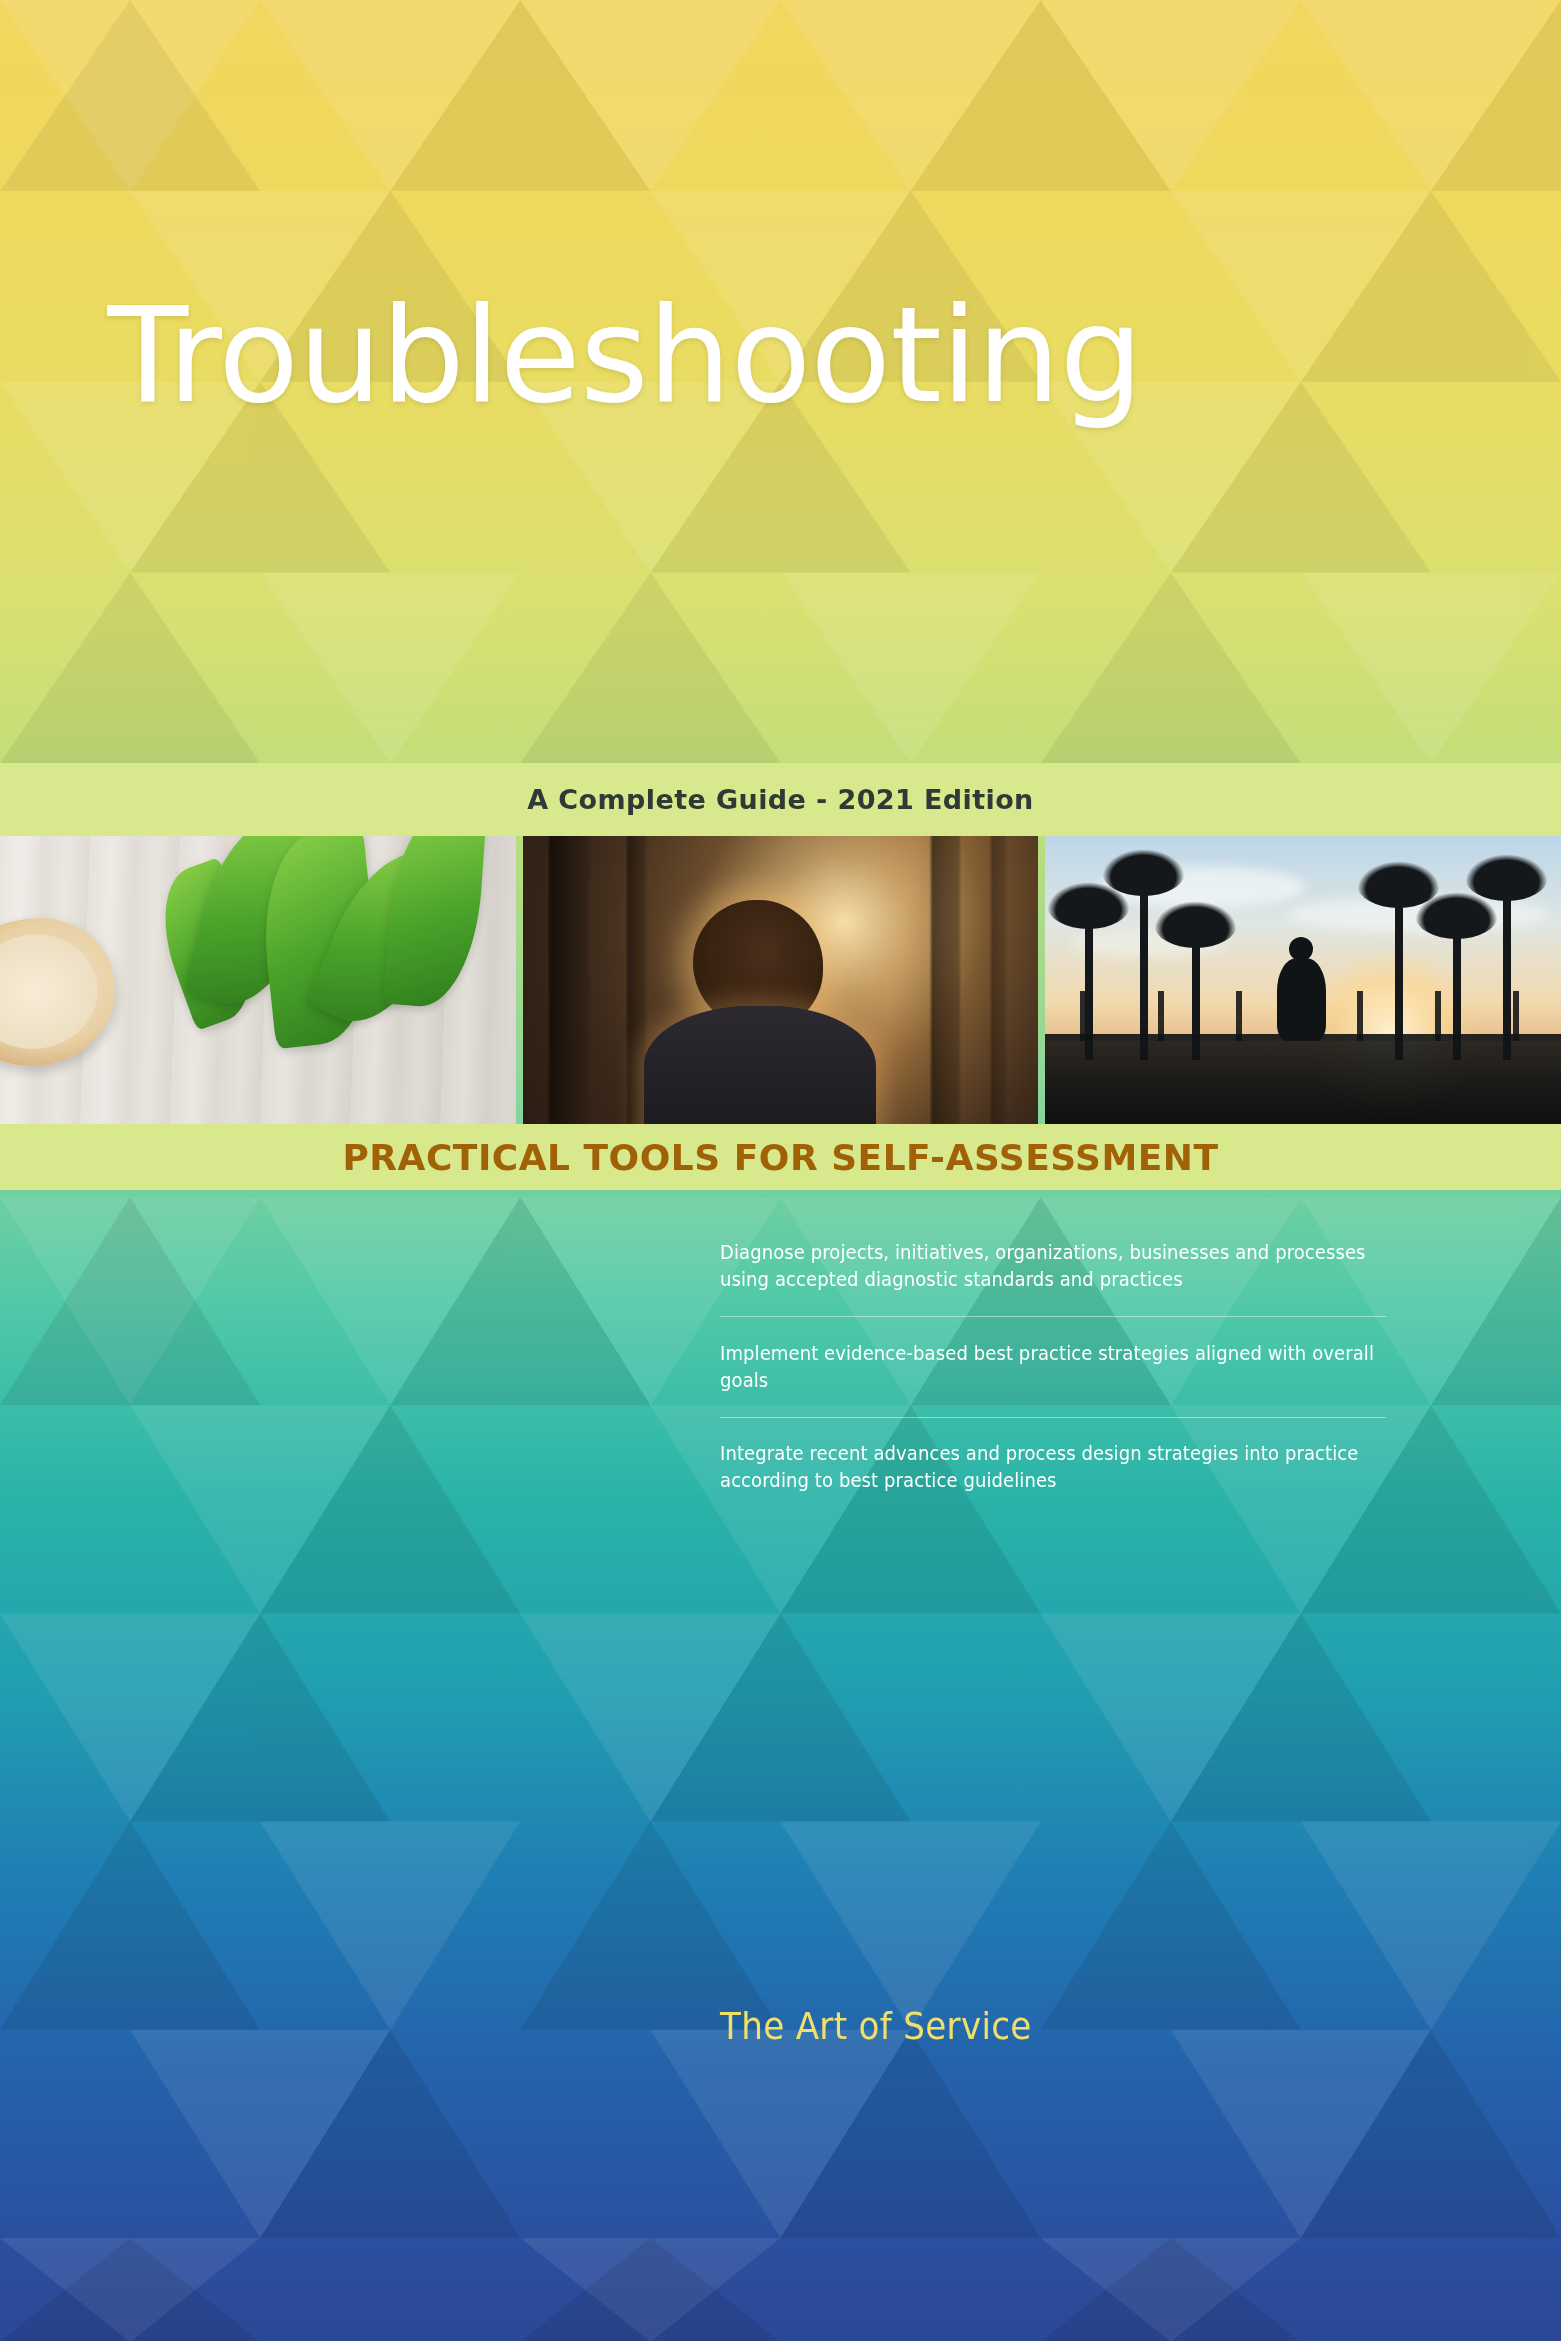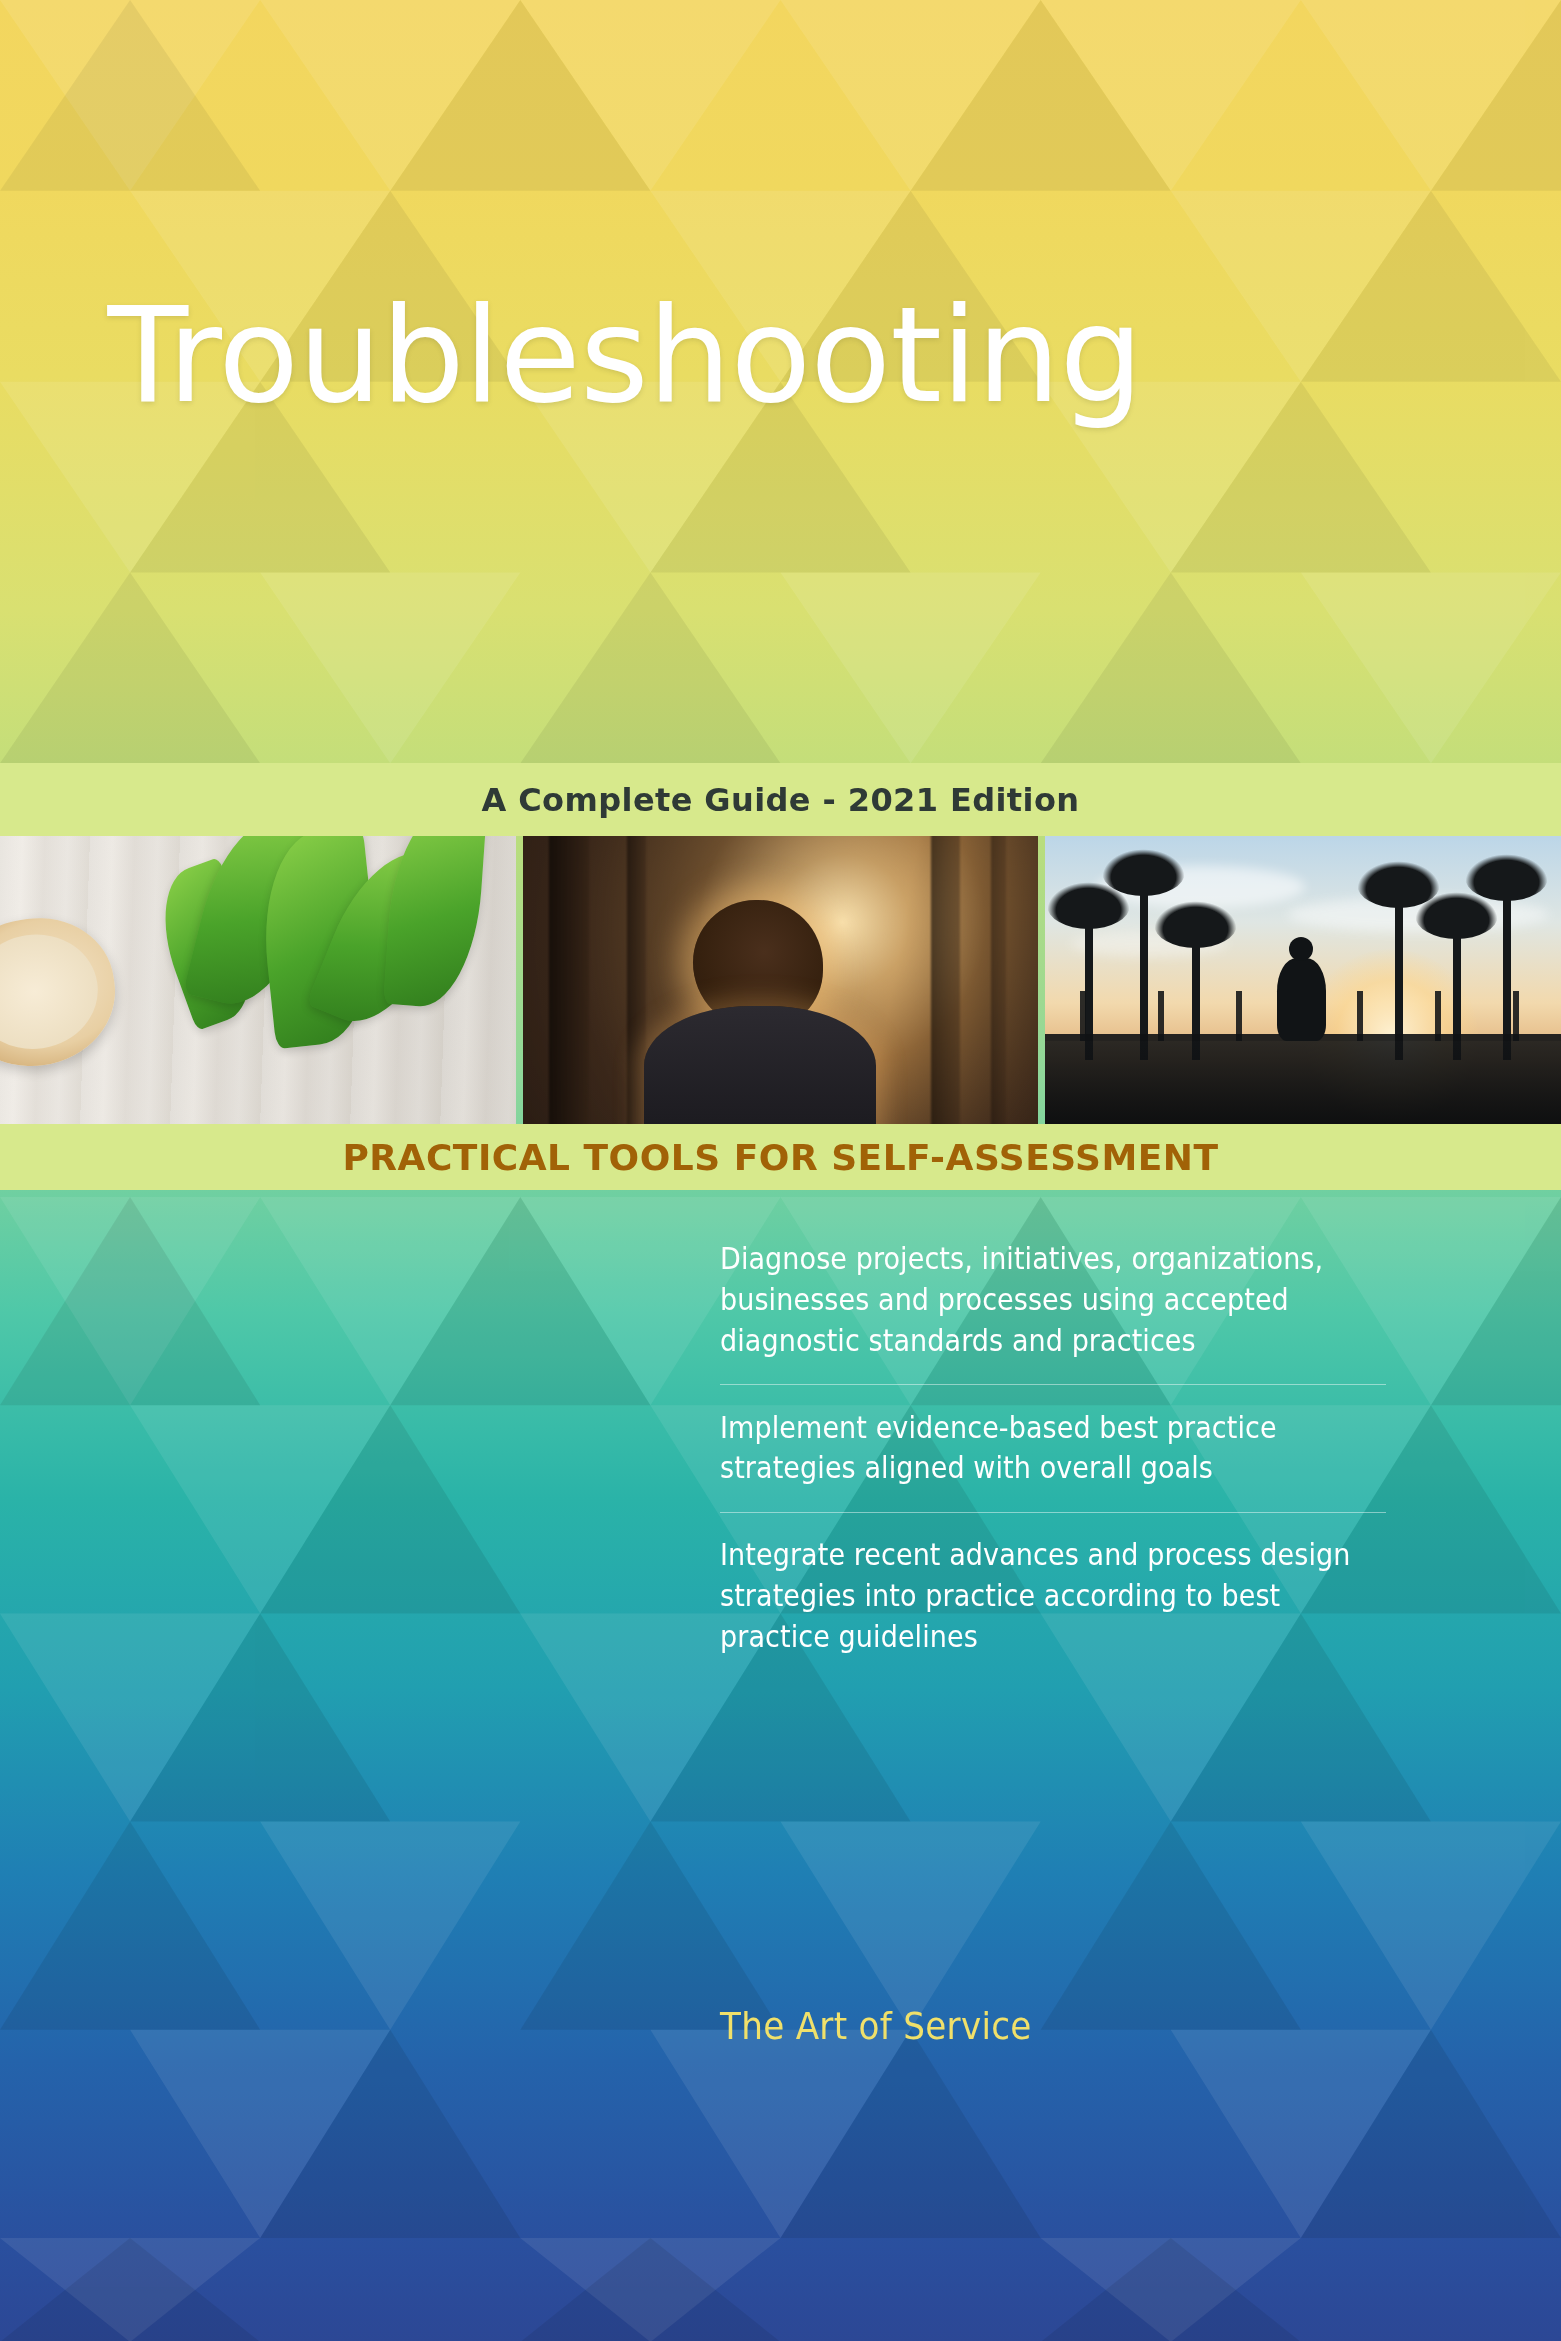--- a/index.html
+++ b/index.html
@@ -71,21 +71,21 @@
     display: flex;
     align-items: center;
     justify-content: center;
   }
   .band-subtitle {
     top: 763px;
     height: 73px;
   }
   .band-subtitle .band-text {
     font-family: "DejaVu Sans", sans-serif;
-    font-size: 32px;
+    font-size: 27px;
     font-weight: 700;
     color: #2f3a36;
     letter-spacing: 0.4px;
   }
   .band-tagline {
     top: 1124px;
     height: 66px;
   }
   .band-tagline .band-text {
     font-family: "DejaVu Sans", sans-serif;
@@ -278,21 +278,21 @@
 
   
   .bullets {
     position: absolute;
     left: 720px;
     top: 1239px;
     width: 666px;
   }
   .bullet {
     font-family: "DejaVu Sans Condensed", "DejaVu Sans", sans-serif;
-    font-size: 30px;
+    font-size: 20px;
     line-height: 1.36;
     color: #ffffff;
     padding: 0 0 22.6px 0;
     letter-spacing: 0.1px;
   }
   .bullet + .bullet {
     padding-top: 22.6px;
     border-top: 0.9px solid rgba(255,255,255,0.45);
   }
 

